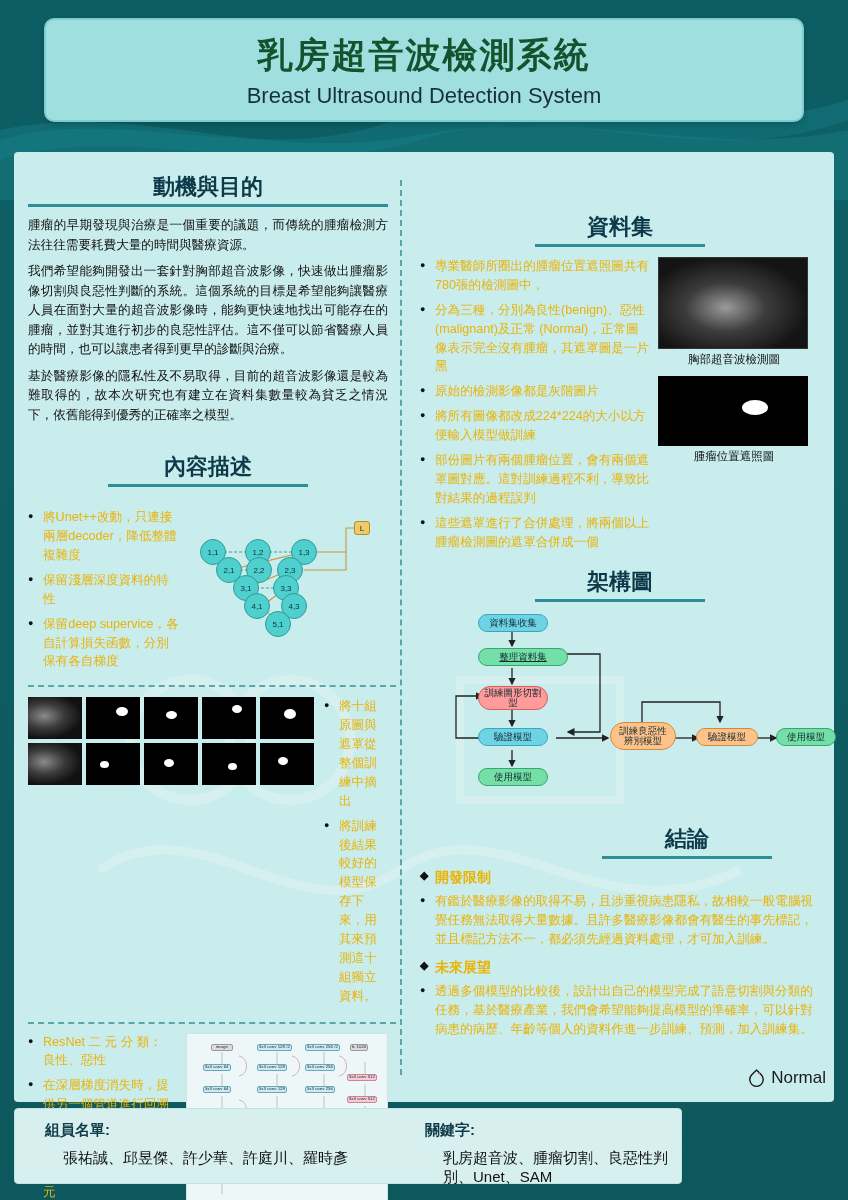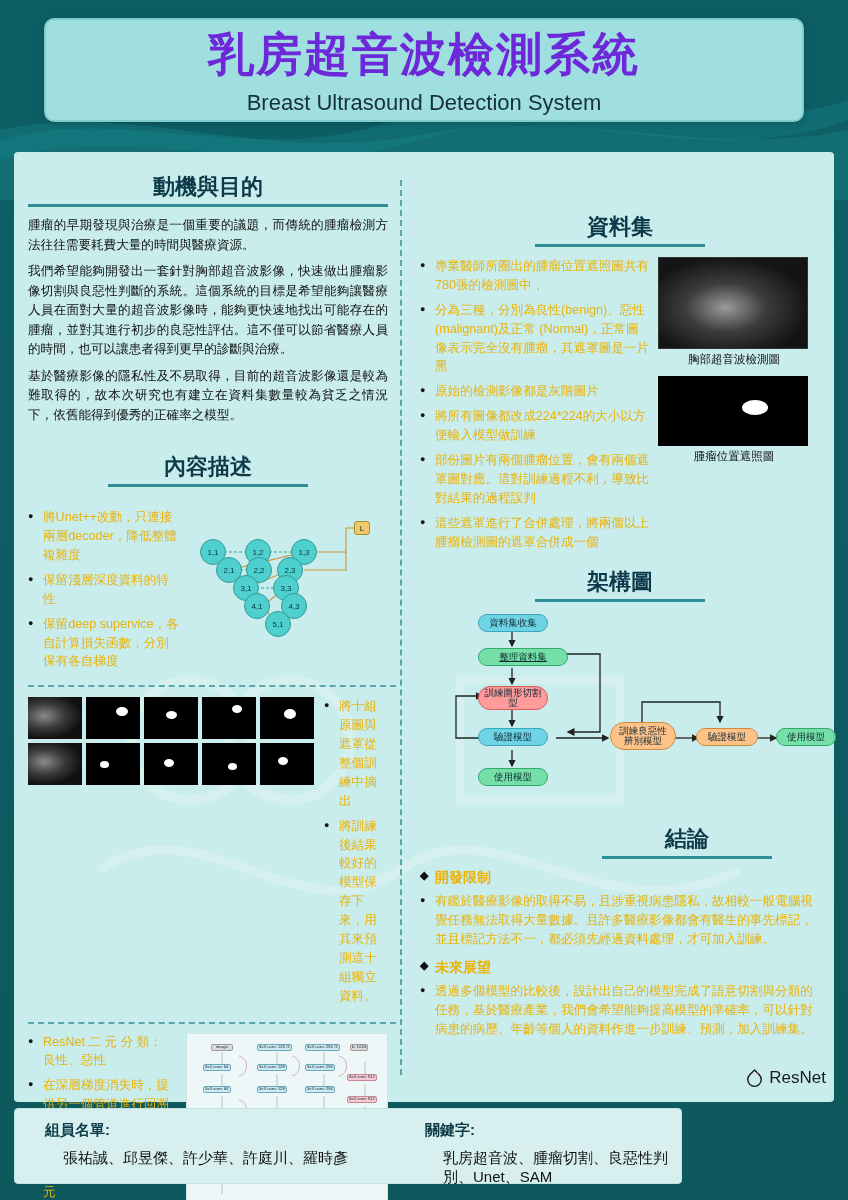--- a/index.html
+++ b/index.html
@@ -31,21 +31,21 @@
   }
   
   .title-box {
     position:absolute; left:44px; top:18px; width:760px; height:104px;
     background:#9fdfe0;
     border:2px solid #7fcccd;
     border-radius:10px;
     display:flex; flex-direction:column; align-items:center; justify-content:center;
     box-shadow: 0 2px 6px rgba(0,0,0,0.18);
   }
-  .title-zh { font-size:46px; font-weight:bold; color:#6d28d9; letter-spacing:2px;text-align:center; }
+  .title-zh { font-size:35px; font-weight:bold; color:#14532d; letter-spacing:2px;text-align:center; }
   .title-en { font-size:22px; color:#17303a; margin-top:4px; }
   
   .sec-h {
     font-size:22px; font-weight:bold; color:#0d3a4a; text-align:center;
     position:relative;
   }
   .sec-h::after {
     content:""; display:block; height:3px; background:#2e8f96;
     margin:2px auto 0; width:100%;
   }
@@ -404,21 +404,21 @@
   <ul class="bl">
     <li>透過多個模型的比較後，設計出自己的模型完成了語意切割與分類的任務，基於醫療產業，我們會希望能夠提高模型的準確率，可以針對病患的病歷、年齡等個人的資料作進一步訓練、預測，加入訓練集。</li>
   </ul>
 </div>
 
 <div class="pytorch">
   <svg width="19" height="20" viewBox="0 0 24 24">
     <path d="M12 2 L18 8 A8.5 8.5 0 1 1 6 8 Z" fill="none" stroke="#111" stroke-width="1.7"></path>
     <circle cx="15.4" cy="6.1" r="1.25" fill="#ee4c2c"></circle>
   </svg>
-  <span class="txt">ResNet</span>
+  <span class="txt">Normal</span>
 </div>
 
 <div class="footer">
   <div style="position:absolute; left:30px; top:12px;">
     <span class="f-lbl">組員名單:</span>
   </div>
   <div style="position:absolute; left:48px; top:40px;">
     <span class="f-val">張祐誠、邱昱傑、許少華、許庭川、羅時彥</span>
   </div>
   <div style="position:absolute; left:410px; top:12px;">

